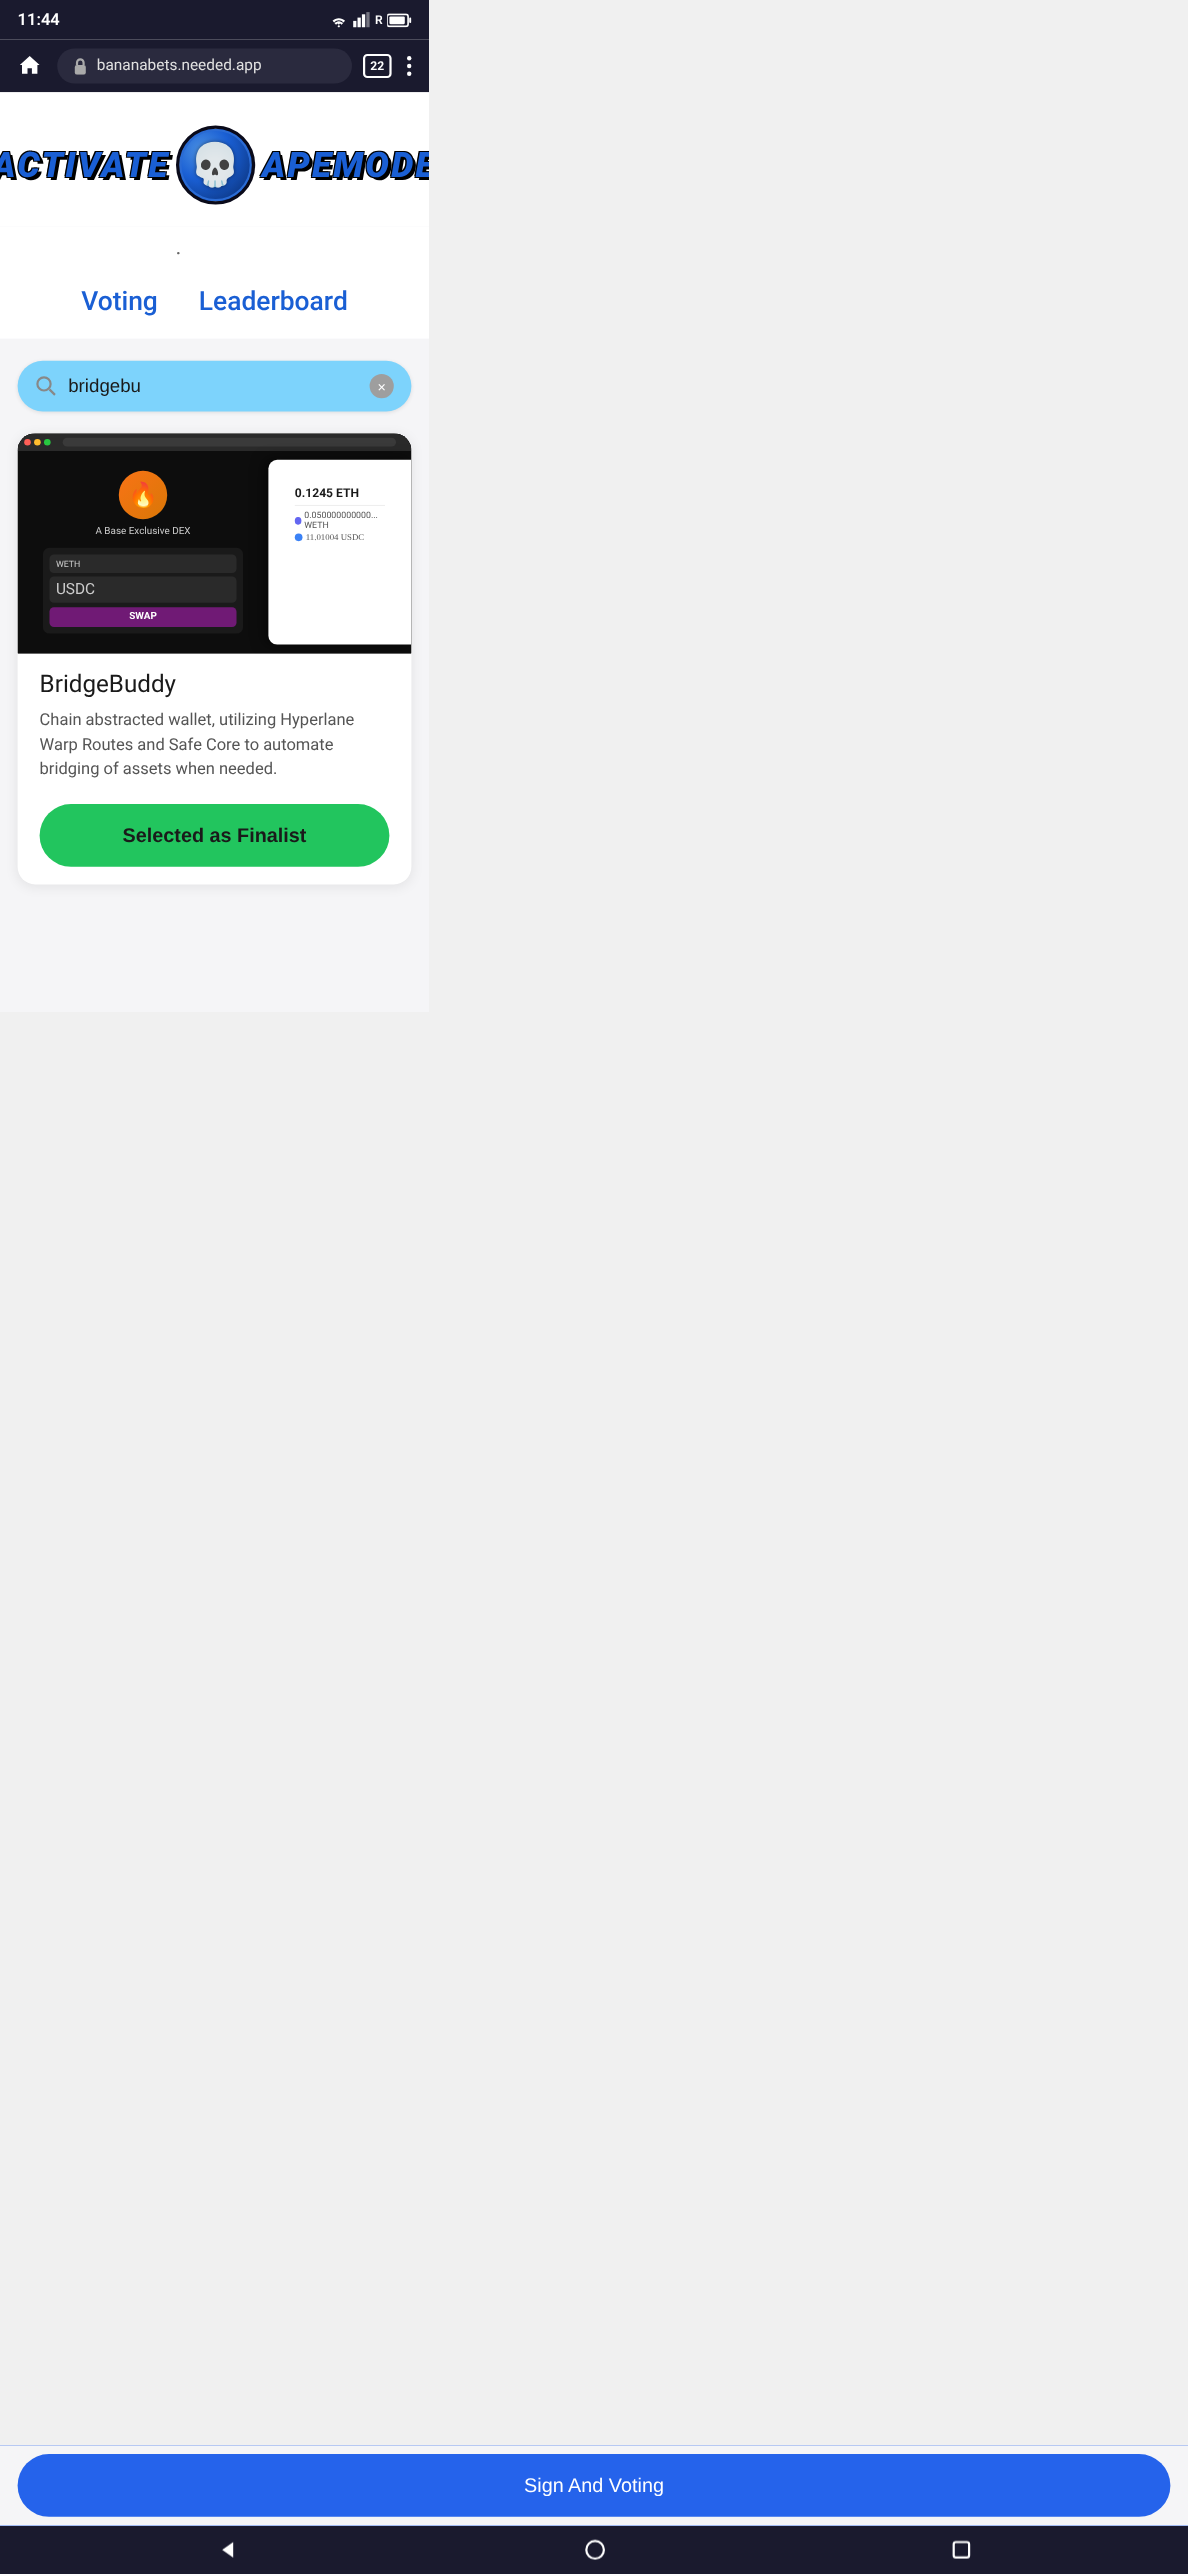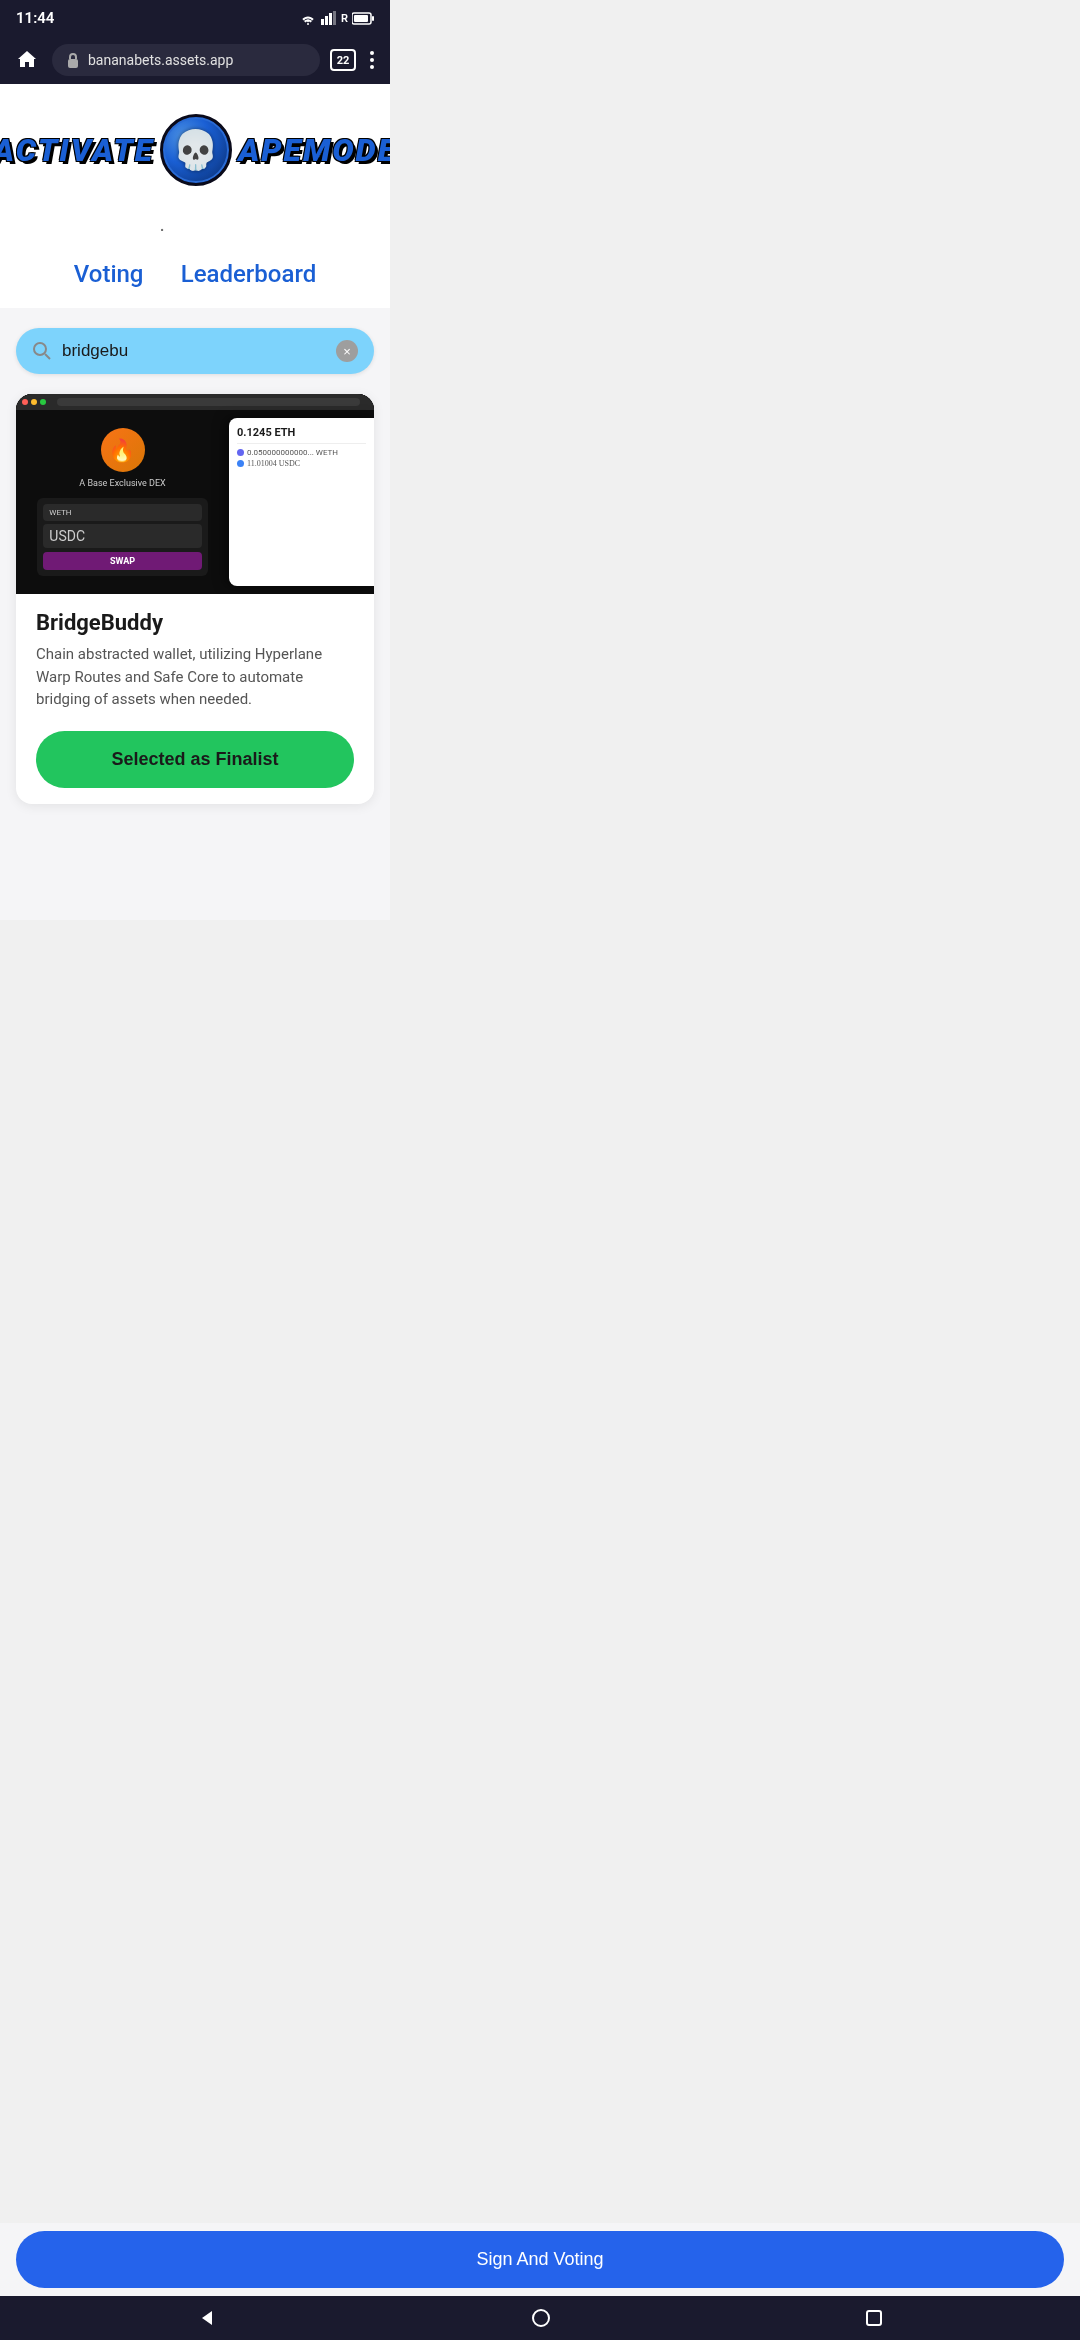--- a/index.html
+++ b/index.html
@@ -239,21 +239,21 @@
       justify-content: center;
       position: relative;
     }
 
     .card-body {
       padding: 16px 20px;
     }
 
     .card-title {
       font-size: 22px;
-      font-weight: 700;
+      font-weight: 400;
       color: #1a1a1a;
       margin-bottom: 8px;
     }
 
     .card-description {
       font-size: 15px;
       color: #555;
       line-height: 1.5;
       margin-bottom: 20px;
     }
@@ -370,21 +370,21 @@
   <button class="browser-home-btn">
     <svg width="22" height="20" viewBox="0 0 22 20" fill="white">
       <path d="M11 2L2 10h2v8h5v-5h4v5h5v-8h2L11 2z"></path>
     </svg>
   </button>
   <div class="browser-url-bar">
     <svg width="14" height="16" viewBox="0 0 14 16" fill="#aaa">
       <rect x="2" y="7" width="10" height="9" rx="2" fill="#aaa"></rect>
       <path d="M4 7V5a3 3 0 016 0v2" stroke="#aaa" stroke-width="2" fill="none"></path>
     </svg>
-    <span class="browser-url-text">bananabets.assets.app</span>
+    <span class="browser-url-text">bananabets.needed.app</span>
   </div>
   <div class="browser-tabs-btn">22</div>
   <button class="browser-menu-btn">
     <span></span>
     <span></span>
     <span></span>
   </button>
 </div>
 
 <div class="main-content">
@@ -439,21 +439,21 @@
                 <div style="width:44px;height:44px;border-radius:50%;background:linear-gradient(135deg,#f97316,#d97706);display:flex;align-items:center;justify-content:center;font-size:22px;">🔥</div>
                 <div style="color:#ccc;font-size:9px;text-align:center;">A Base Exclusive DEX</div>
 
                 <div style="background:#1a1a1a;border-radius:6px;padding:6px;width:80%;margin-top:4px;">
                   <div style="background:#2a2a2a;border-radius:4px;padding:4px 6px;margin-bottom:3px;color:#ccc;font-size:8px;">WETH</div>
                   <div style="background:#2a2a2a;border-radius:4px;padding:4px 6px;margin-bottom:4px;color:#ccc;font-size:14px;">USDC</div>
                   <div style="background:#701a75;border-radius:4px;padding:4px;text-align:center;color:white;font-size:9px;font-weight:700;">SWAP</div>
                 </div>
               </div>
 
-              <div style="width:145px;background:white;border-radius:8px 0 0 8px;padding:8px;margin:8px 0 8px 0;box-shadow:-4px 0 12px rgba(0,0,0,0.5);">
+              <div style="width:130px;background:white;border-radius:8px 0 0 8px;padding:24px;margin:8px 0 8px 0;box-shadow:-4px 0 12px rgba(0,0,0,0.5);">
                 <div style="font-size:11px;font-weight:700;color:#1a1a1a;border-bottom:1px solid #eee;padding-bottom:4px;margin-bottom:4px;">0.1245 ETH</div>
                 <div style="font-size:8px;color:#555;margin-bottom:2px;display:flex;align-items:center;gap:3px;">
                   <div style="width:7px;height:7px;border-radius:50%;background:#6366f1;"></div>
                   <span>0.050000000000... WETH</span>
                 </div>
                 <div style="font-size:8px;color:#555;display:flex;align-items:center;gap:3px;font-family:Liberation Serif, serif;">
                   <div style="width:7px;height:7px;border-radius:50%;background:#3b82f6;"></div>
                   <span>11.01004 USDC</span>
                 </div>
               </div>

